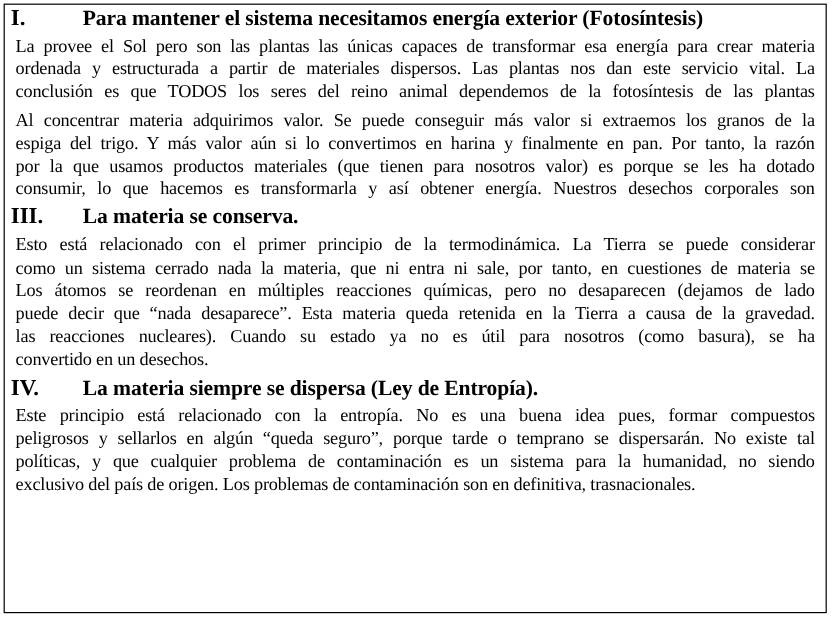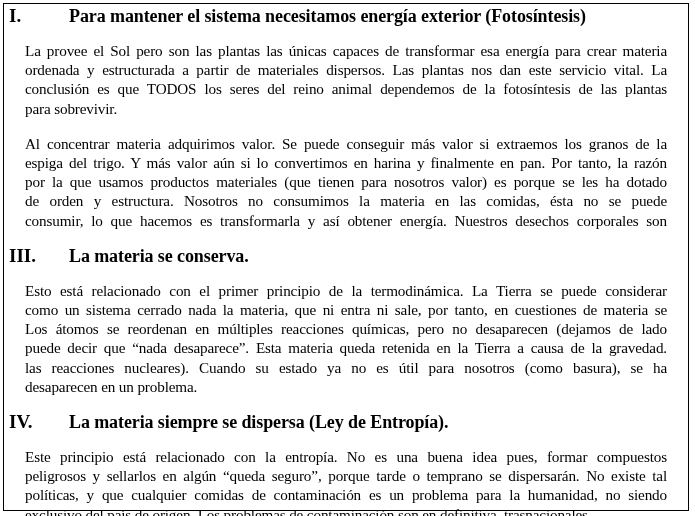--- a/index.html
+++ b/index.html
@@ -43,21 +43,21 @@
     }
     .heading-text {
       font-weight: bold;
       font-size: 18px;
       letter-spacing: -0.1px;
     }
     .para {
       font-size: 15.2px;
       line-height: 19.2px;
       text-align: justify;
-      margin: 16px;
+      margin: 4px;
       letter-spacing: -0.15px;
     }
     .line {
       display: block;
       text-align: justify;
       text-align-last: justify;
       white-space: nowrap;
     }
     .line.last {
       text-align-last: left;
@@ -70,55 +70,53 @@
 
   <div class="section">
     <div class="heading">
       <span class="numeral">I.</span>
       <span class="heading-text">Para mantener el sistema necesitamos energía exterior (Fotosíntesis)</span>
     </div>
     <div class="para">
       <span class="line">La provee el Sol pero son las plantas las únicas capaces de transformar esa energía para crear materia</span>
       <span class="line">ordenada y estructurada a partir de materiales dispersos. Las plantas nos dan este servicio vital. La</span>
       <span class="line">conclusión es que TODOS los seres del reino animal dependemos de la fotosíntesis de las plantas</span>
-      <span class="line last">para sobrevivir.</span>
     </div>
   </div>
 
   <div class="section">
     <div class="para">
       <span class="line">Al concentrar materia adquirimos valor. Se puede conseguir más valor si extraemos los granos de la</span>
       <span class="line">espiga del trigo. Y más valor aún si lo convertimos en harina y finalmente en pan. Por tanto, la razón</span>
       <span class="line">por la que usamos productos materiales (que tienen para nosotros valor) es porque se les ha dotado</span>
-      <span class="line">de orden y estructura. Nosotros no consumimos la materia en las comidas, ésta no se puede</span>
       <span class="line">consumir, lo que hacemos es transformarla y así obtener energía. Nuestros desechos corporales son</span>
     </div>
   </div>
 
   <div class="section">
     <div class="heading">
       <span class="numeral">III.</span>
       <span class="heading-text">La materia se conserva.</span>
     </div>
     <div class="para">
       <span class="line">Esto está relacionado con el primer principio de la termodinámica. La Tierra se puede considerar</span>
       <span class="line">como un sistema cerrado nada la materia, que ni entra ni sale, por tanto, en cuestiones de materia se</span>
       <span class="line">Los átomos se reordenan en múltiples reacciones químicas, pero no desaparecen (dejamos de lado</span>
       <span class="line">puede decir que “nada desaparece”. Esta materia queda retenida en la Tierra a causa de la gravedad.</span>
       <span class="line">las reacciones nucleares). Cuando su estado ya no es útil para nosotros (como basura), se ha</span>
-      <span class="line last">desaparecen en un problema.</span>
+      <span class="line last">convertido en un desechos.</span>
     </div>
   </div>
 
   <div class="section">
     <div class="heading">
       <span class="numeral">IV.</span>
       <span class="heading-text">La materia siempre se dispersa (Ley de Entropía).</span>
     </div>
     <div class="para">
       <span class="line">Este principio está relacionado con la entropía. No es una buena idea pues, formar compuestos</span>
       <span class="line">peligrosos y sellarlos en algún “queda seguro”, porque tarde o temprano se dispersarán. No existe tal</span>
-      <span class="line">políticas, y que cualquier comidas de contaminación es un problema para la humanidad, no siendo</span>
+      <span class="line">políticas, y que cualquier problema de contaminación es un sistema para la humanidad, no siendo</span>
       <span class="line last">exclusivo del país de origen. Los problemas de contaminación son en definitiva, trasnacionales.</span>
     </div>
   </div>
 
 </div>
 
 </body></html>

